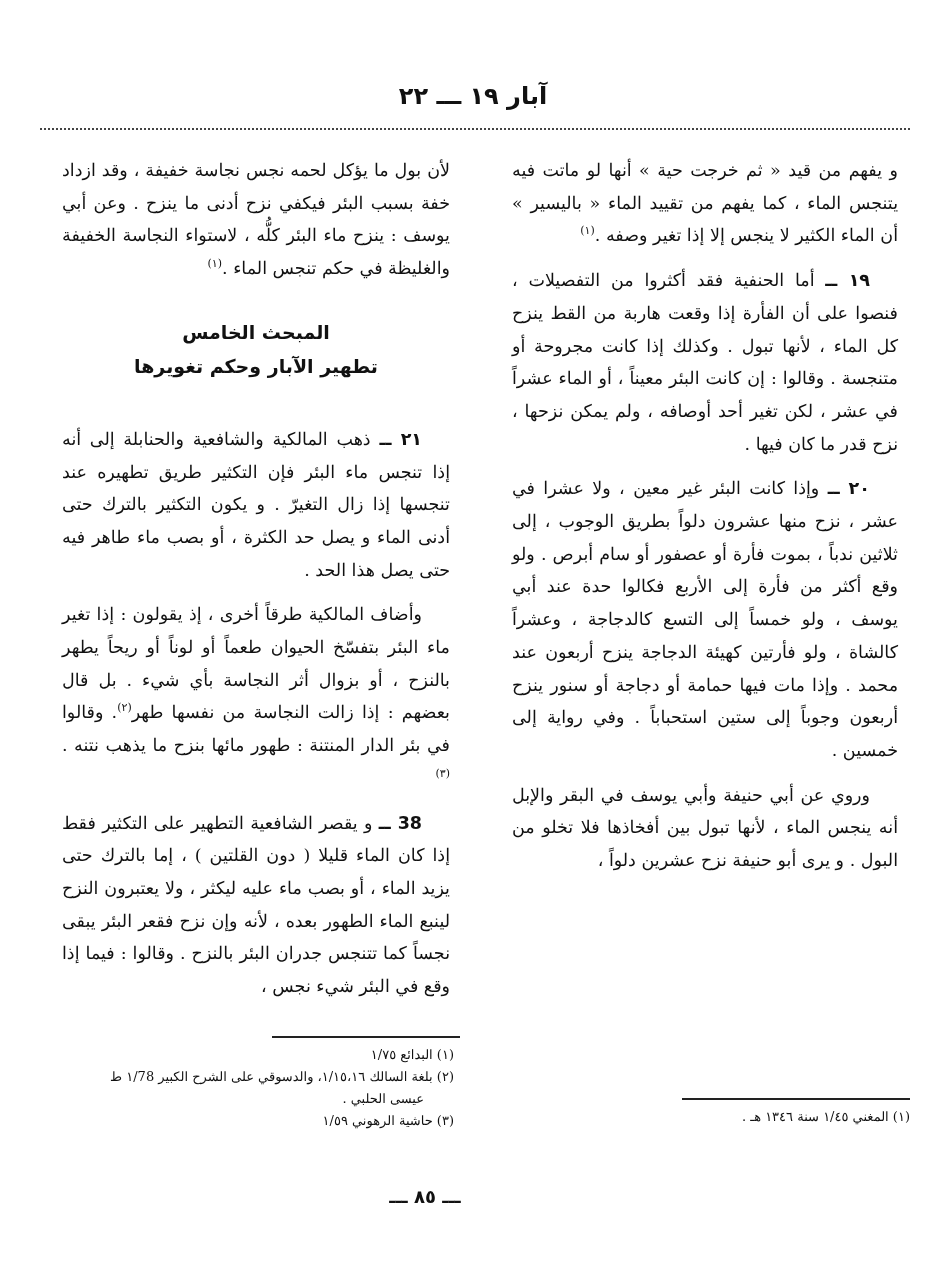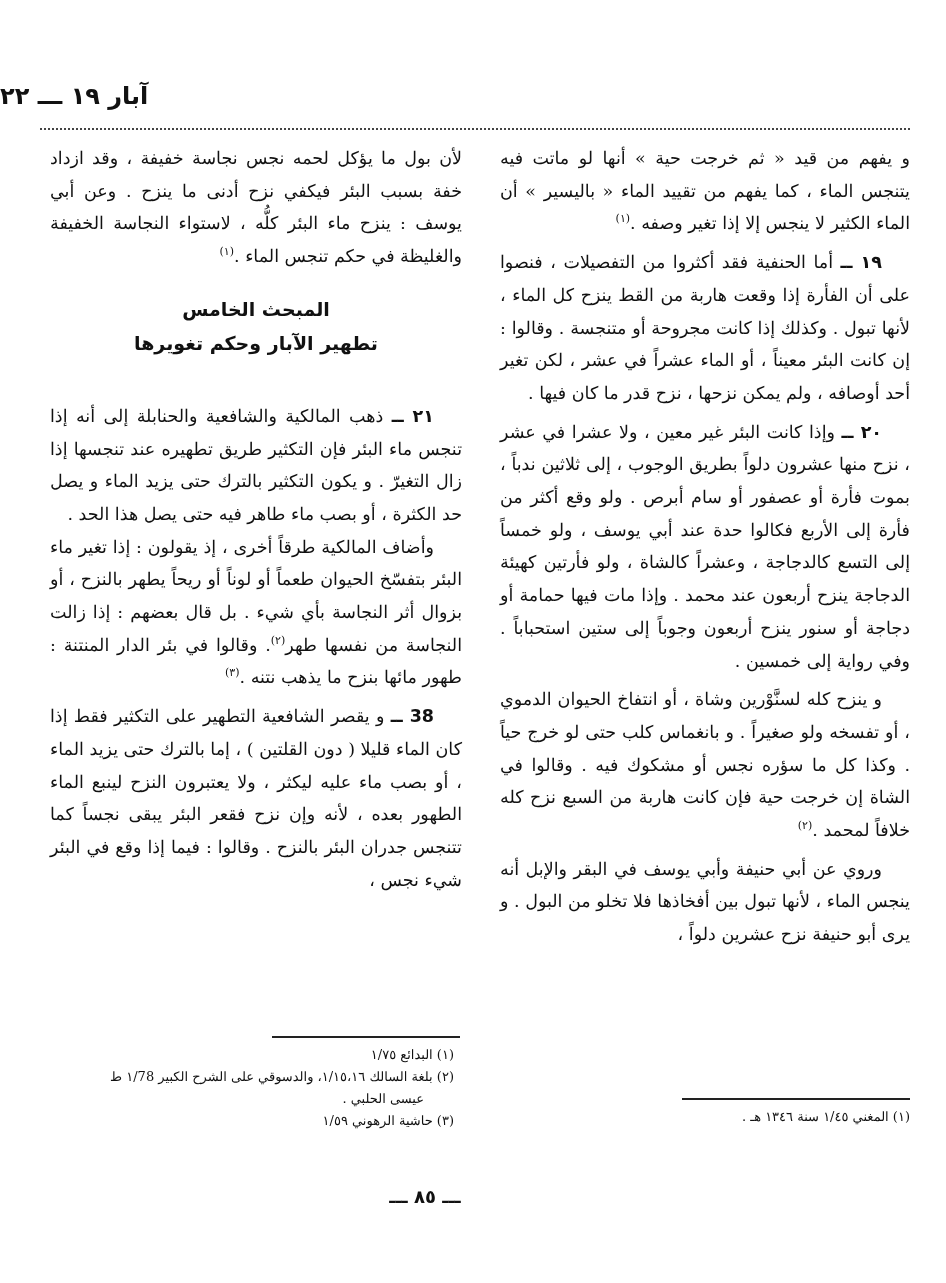--- a/index.html
+++ b/index.html
@@ -1,42 +1,42 @@
 <!DOCTYPE html>
 <html><head>
 <meta charset="utf-8">
 <style>
   html, body { margin: 0; padding: 0; background: #ffffff; }
   body {
     width: 946px; height: 1283px; position: relative; overflow: hidden;
     font-family: "DejaVu Serif", "Liberation Serif", serif; color: #111;
   }
   .page-header {
-    position: absolute; top: 82px; left: 0; width: 946px; text-align: left;
+    position: absolute; top: 82px; left: 0; width: 946px; text-align: center;
     font-family: "DejaVu Sans", sans-serif; font-weight: bold; font-size: 24px;
     direction: rtl;
   }
   .header-rule {
     position: absolute; top: 128px; left: 40px; width: 870px; height: 0;
     border-top: 2px dotted #444;
   }
   .col {
     position: absolute; top: 142px; direction: rtl; text-align: justify;
     font-size: 17.5px; line-height: 32.7px;
   }
   .col-right { left: 500px; width: 410px; }
   .col-left  { left: 50px;  width: 412px; }
-  .para { margin: 0; }
+  .para { margin: 12px; }
   .para.indent { text-indent: 28px; }
   .para .num { font-weight: bold; font-family: "DejaVu Sans", sans-serif; }
   .para.spaced { margin-top: 6px; }
   sup.fn { font-size: 11px; line-height: 0; vertical-align: super; }
   .section-head {
     text-align: center; font-weight: bold; font-size: 19px; line-height: 34px;
-    margin: 19px 0 40px 0; font-family: "DejaVu Sans", sans-serif;
+    margin: 30px 0 40px 0; font-family: "DejaVu Sans", sans-serif;
   }
   .fn-rule {
     position: absolute; height: 0; border-top: 2px solid #222;
   }
   .fn-block {
     position: absolute; direction: rtl; text-align: right; font-size: 13px;
     line-height: 22px;
   }
   .fn-block p { margin: 0; }
   .fn-block .cont { padding-right: 30px; text-align: right; }
@@ -57,43 +57,40 @@
   </p>
   <p class="para indent spaced">
     <span class="num">١٩ ــ</span>
     <span>أما الحنفية فقد أكثروا من التفصيلات ، فنصوا على أن الفأرة إذا وقعت هاربة من القط ينزح كل الماء ، لأنها تبول . وكذلك إذا كانت مجروحة أو متنجسة . وقالوا : إن كانت البئر معيناً ، أو الماء عشراً في عشر ، لكن تغير أحد أوصافه ، ولم يمكن نزحها ، نزح قدر ما كان فيها .</span>
   </p>
   <p class="para indent spaced">
     <span class="num">٢٠ ــ</span>
     <span>وإذا كانت البئر غير معين ، ولا عشرا في عشر ، نزح منها عشرون دلواً بطريق الوجوب ، إلى ثلاثين ندباً ، بموت فأرة أو عصفور أو سام أبرص . ولو وقع أكثر من فأرة إلى الأربع فكالوا حدة عند أبي يوسف ، ولو خمساً إلى التسع كالدجاجة ، وعشراً كالشاة ، ولو فأرتين كهيئة الدجاجة ينزح أربعون عند محمد . وإذا مات فيها حمامة أو دجاجة أو سنور ينزح أربعون وجوباً إلى ستين استحباباً . وفي رواية إلى خمسين .</span>
   </p>
   <p class="para indent spaced">
-    <span>و ينزح كله لسنَّوْرين وشاة ، أو انتفاخ الحيوان الدموي ، أو تفسخه ولو صغيراً . و بانغماس كلب حتى لو خرج حياً . وكذا كل ما سؤره نجس أو مشكوك فيه . وقالوا في الشاة إن خرجت حية فإن كانت هاربة من السبع نزح كله خلافاً لمحمد .</span><sup class="fn">(٢)</sup>
-  </p>
-  <p class="para indent spaced">
     <span>وروي عن أبي حنيفة وأبي يوسف في البقر والإبل أنه ينجس الماء ، لأنها تبول بين أفخاذها فلا تخلو من البول . و يرى أبو حنيفة نزح عشرين دلواً ،</span>
   </p>
 </div>
 
 <div class="fn-rule" style="top:1098px; left:682px; width:228px;"></div>
 <div class="fn-block" style="top:1106px; left:560px; width:350px;">
   <p>(١) المغني ١/٤٥ سنة ١٣٤٦ هـ .</p>
 </div>
 
 <div class="col col-left">
   <p class="para">
     <span>لأن بول ما يؤكل لحمه نجس نجاسة خفيفة ، وقد ازداد خفة بسبب البئر فيكفي نزح أدنى ما ينزح . وعن أبي يوسف : ينزح ماء البئر كلُّه ، لاستواء النجاسة الخفيفة والغليظة في حكم تنجس الماء .</span><sup class="fn">(١)</sup>
   </p>
   <div class="section-head">
     <div>المبحث الخامس</div>
     <div>تطهير الآبار وحكم تغويرها</div>
   </div>
   <p class="para indent">
     <span class="num">٢١ ــ</span>
-    <span>ذهب المالكية والشافعية والحنابلة إلى أنه إذا تنجس ماء البئر فإن التكثير طريق تطهيره عند تنجسها إذا زال التغيرّ . و يكون التكثير بالترك حتى يزيد الماء و يصل حد الكثرة ، أو بصب ماء طاهر فيه حتى يصل هذا الحد .</span>
+    <span>ذهب المالكية والشافعية والحنابلة إلى أنه إذا تنجس ماء البئر فإن التكثير طريق تطهيره عند تنجسها إذا زال التغيرّ . و يكون التكثير بالترك حتى أدنى الماء و يصل حد الكثرة ، أو بصب ماء طاهر فيه حتى يصل هذا الحد .</span>
   </p>
   <p class="para indent">
     <span>وأضاف المالكية طرقاً أخرى ، إذ يقولون : إذا تغير ماء البئر بتفسّخ الحيوان طعماً أو لوناً أو ريحاً يطهر بالنزح ، أو بزوال أثر النجاسة بأي شيء . بل قال بعضهم : إذا زالت النجاسة من نفسها طهر</span><sup class="fn">(٢)</sup><span>. وقالوا في بئر الدار المنتنة : طهور مائها بنزح ما يذهب نتنه .</span><sup class="fn">(٣)</sup>
   </p>
   <p class="para indent spaced">
     <span class="num">38 ــ</span>
     <span>و يقصر الشافعية التطهير على التكثير فقط إذا كان الماء قليلا ( دون القلتين ) ، إما بالترك حتى يزيد الماء ، أو بصب ماء عليه ليكثر ، ولا يعتبرون النزح لينبع الماء الطهور بعده ، لأنه وإن نزح فقعر البئر يبقى نجساً كما تتنجس جدران البئر بالنزح . وقالوا : فيما إذا وقع في البئر شيء نجس ،</span>
   </p>
 </div>
 

